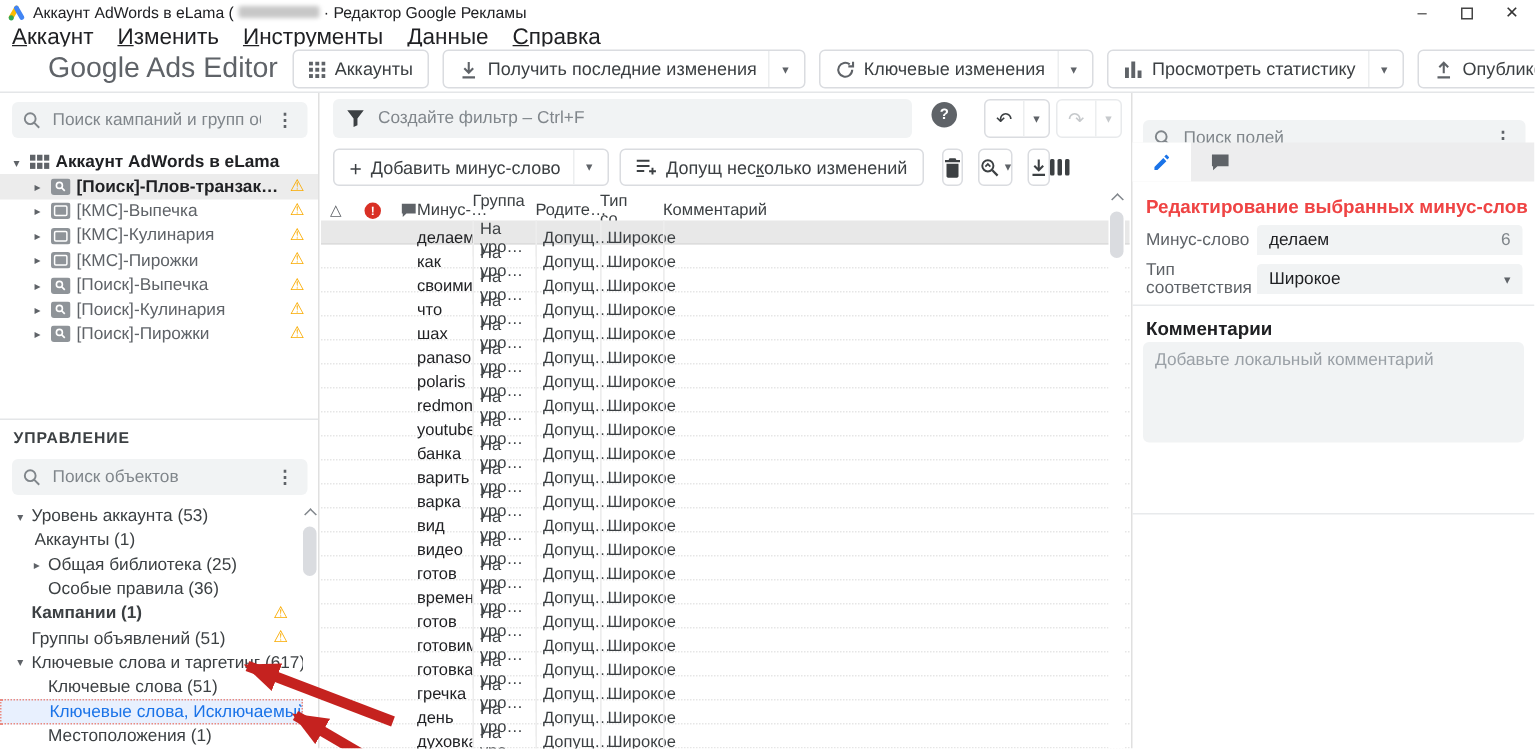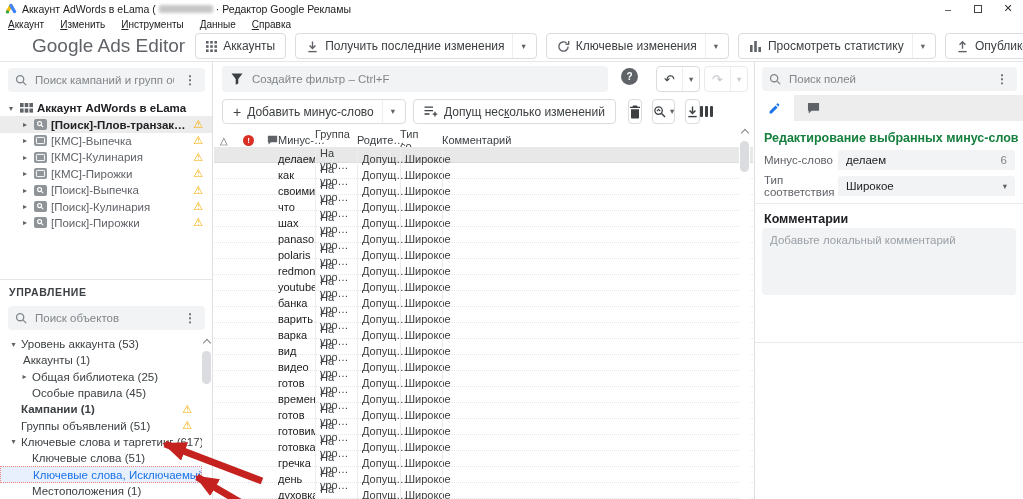--- a/index.html
+++ b/index.html
@@ -7,21 +7,21 @@
   body { font-family:"Liberation Sans",sans-serif; background:#fff; color:#3c4043; position:relative; font-size:12px; }
 
   
   .titlebar { position:absolute; top:0; left:0; right:0; height:17px; display:flex; align-items:center; padding-left:5px; gap:5px; font-size:10.5px; color:#202124; }
   .redacted { display:inline-block; width:54px; height:8px; background:#c7c7c7; border-radius:2px; filter:blur(1.5px); margin:0 3px; }
   .win-controls { margin-left:auto; display:flex; height:17px; }
   .win-btn { width:30px; display:flex; align-items:center; justify-content:center; color:#333; font-size:11px; }
   .max-box { width:8px; height:8px; border:1px solid #444; }
 
   
-  .menubar { position:absolute; top:17px; left:0; right:0; height:14px; display:flex; align-items:center; font-size:10px; color:#202124; }
+  .menubar { position:absolute; top:17px; left:0; right:0; height:14px; display:flex; align-items:center; font-size:15px; color:#202124; }
   .menu-item { padding:0 8px; }
 
   
   .toolbar { position:absolute; top:31px; left:0; right:0; height:31px; display:flex; align-items:center; padding:0 8px; gap:10px; border-bottom:1px solid #e4e6e8; background:#fff; }
   .hamburger { width:15px; display:flex; flex-direction:column; gap:3px; padding-left:2px; }
   .hamburger i { display:block; height:1.6px; background:#5f6368; border-radius:1px; }
   .app-title { font-size:19px; color:#5f6368; margin-left:2px; white-space:nowrap; }
   .tb-buttons { margin-left:auto; display:flex; gap:9px; align-items:center; }
   .btn { height:26px; border:1px solid #dadce0; border-radius:4px; background:#fff; display:flex; align-items:center; gap:6px; padding:0 10px; font-size:12px; color:#3c4043; white-space:nowrap; cursor:default; }
   .btn .caret, .caret { color:#5f6368; font-size:8.5px; line-height:1; }
@@ -84,21 +84,21 @@
   .rows { position:absolute; top:85px; left:0; right:0; bottom:0; }
   .grid-row { height:16px; font-size:11px; color:#3c4043; border-bottom:1px dotted #e6e6e6; }
   .grid-row .kw { color:#202124; white-space:nowrap; overflow:hidden; }
   .grid-row span.bord { border-left:1px solid #ededed; padding-left:4px; align-self:stretch; display:flex; align-items:center; }
   .grid-row.selected { background:#e8e8e8; border-bottom:1px solid #dcdcdc; }
 
   
   .tabs { position:absolute; top:33px; left:0; right:0; height:26px; background:#ededee; display:flex; }
   .tab { width:39px; display:flex; align-items:center; justify-content:center; }
   .tab.active { background:#fff; }
-  .ed-heading { position:absolute; top:69px; left:9px; font-size:12.5px; font-weight:bold; color:#15803d; }
+  .ed-heading { position:absolute; top:69px; left:9px; font-size:12.5px; font-weight:bold; color:#ef4444; }
   .field-row { position:absolute; left:9px; right:8px; height:20px; display:flex; align-items:center; }
   .field-row .flabel { width:74px; flex:none; font-size:11.5px; color:#5f6368; }
   .finput { flex:1; height:20px; background:#f1f3f4; border-radius:3px 3px 0 0; display:flex; align-items:center; padding:0 8px; font-size:11.5px; color:#202124; }
   .finput .badge { margin-left:auto; color:#80868b; }
   .finput .selcaret { margin-left:auto; color:#5f6368; font-size:8.5px; }
   .ed-divider { position:absolute; left:0; right:0; border-top:1px solid #e8eaec; }
   .comments-heading { position:absolute; top:150px; left:9px; font-size:12.5px; font-weight:bold; color:#202124; }
   .comment-box { position:absolute; top:166px; left:7px; right:7px; height:67px; background:#f1f3f4; border-radius:4px; padding:6px 8px; font-size:11.5px; color:#9aa0a6; }
 
   
@@ -316,21 +316,21 @@
       <div class="mgmt-row" style="padding-left:10px;">
         <span class="exp"></span>
         <span class="lbl">Аккаунты (1)</span>
       </div>
       <div class="mgmt-row" style="padding-left:19px;">
         <span class="exp">▸</span>
         <span class="lbl">Общая библиотека (25)</span>
       </div>
       <div class="mgmt-row" style="padding-left:19px;">
         <span class="exp"></span>
-        <span class="lbl">Особые правила (45)</span>
+        <span class="lbl">Особые правила (36)</span>
       </div>
       <div class="mgmt-row bold" style="padding-left:8px;">
         <span class="exp"></span>
         <span class="lbl">Кампании (1)</span>
         <span class="warn">⚠</span>
       </div>
       <div class="mgmt-row" style="padding-left:8px;">
         <span class="exp"></span>
         <span class="lbl">Группы объявлений (51)</span>
         <span class="warn">⚠</span>
@@ -663,21 +663,21 @@
         <span class="bord"></span>
       </div>
     </div>
   <div class="vscroll" style="top:64px; bottom:0; right:3px; background:#fff;">
     <span class="chev-up"></span>
     <span class="thumb" style="height:31px;"></span>
   </div>
 </div>
 
 <div class="editor">
-  <div class="searchbar" style="left:7px; right:6px; top:5px;">
+  <div class="searchbar" style="left:7px; right:6px; top:18px;">
     <svg class="ic" width="12" height="12" viewBox="0 0 14 14">
         <circle cx="6" cy="6" r="4.2" fill="none" stroke="#80868b" stroke-width="1.5"></circle>
         <line x1="9.2" y1="9.2" x2="13" y2="13" stroke="#80868b" stroke-width="1.5"></line>
       </svg>
     <span class="ph">Поиск полей</span>
     <span class="kebab">⋮</span>
   </div>
   <div class="tabs">
     <div class="tab active">
       <svg width="13" height="13" viewBox="0 0 16 16">

